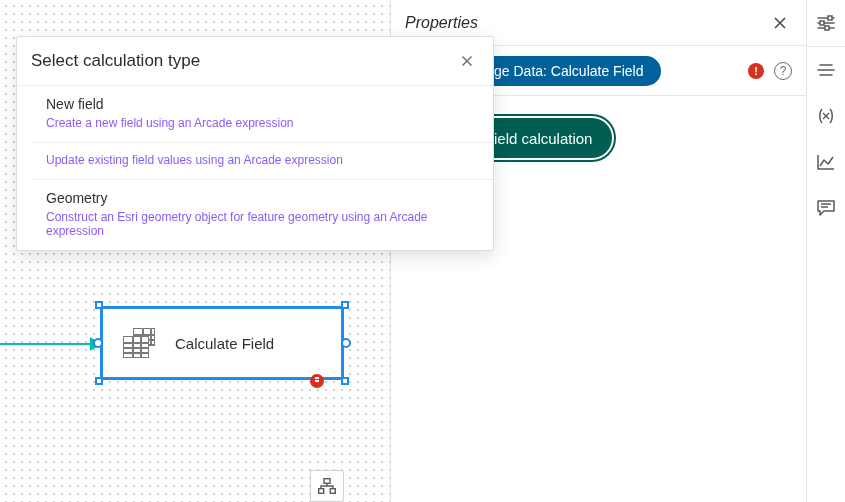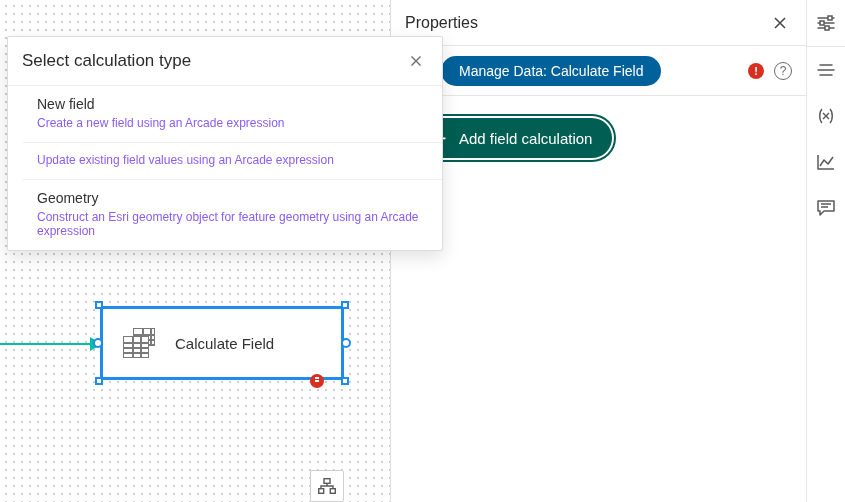--- a/index.html
+++ b/index.html
@@ -103,21 +103,21 @@
     background:#e0e0e0;
   }
 
   
   .props {
     position:absolute; left: 391px; top:0; right:39px; height:502px;
     background:#fff;
   }
   .props-head {
     height:46px; display:flex; align-items:center;
-    padding: 0 14px; border-bottom:1px solid #e6e6e6;
+    padding: 0 14px; border-bottom:1px solid #e6e6e6;font-style:italic;
   }
   .props-title { font-size:16px; color:#2b2b2b; flex:1; font-weight:400;}
   .x-btn { width:24px; height:24px; display:flex; align-items:center; justify-content:center; cursor:pointer;}
   .props-sub {
     height:50px; display:flex; align-items:center;
     padding: 0 14px; border-bottom:1px solid #e6e6e6;
     gap:10px;
   }
   .edit-ic { width:26px;height:26px;display:flex;align-items:center;justify-content:center;}
   .pill-blue {
@@ -150,21 +150,21 @@
     display:flex; flex-direction:column; align-items:center;
   }
   .rail-item {
     width:39px; height:46px; display:flex; align-items:center; justify-content:center;
     cursor:pointer;
   }
   .rail-sep { width:100%; height:1px; background:#e6e6e6;}
 
   
   .popover {
-    position:absolute; left:7px; top:36px; width:436px;
+    position:absolute; left:16px; top:36px; width:478px;
     background:#fff; border:1px solid #dcdcdc;
     box-shadow: 0 6px 18px rgba(0,0,0,.12);
     border-radius:2px;
   }
   .pop-head {
     height:48px; display:flex; align-items:center;
     padding:0 14px;
   }
   .pop-title { font-size:17px; color:#2b2b2b; flex:1; }
   .pop-list { border-top:1px solid #eee;padding-left:15px;}

